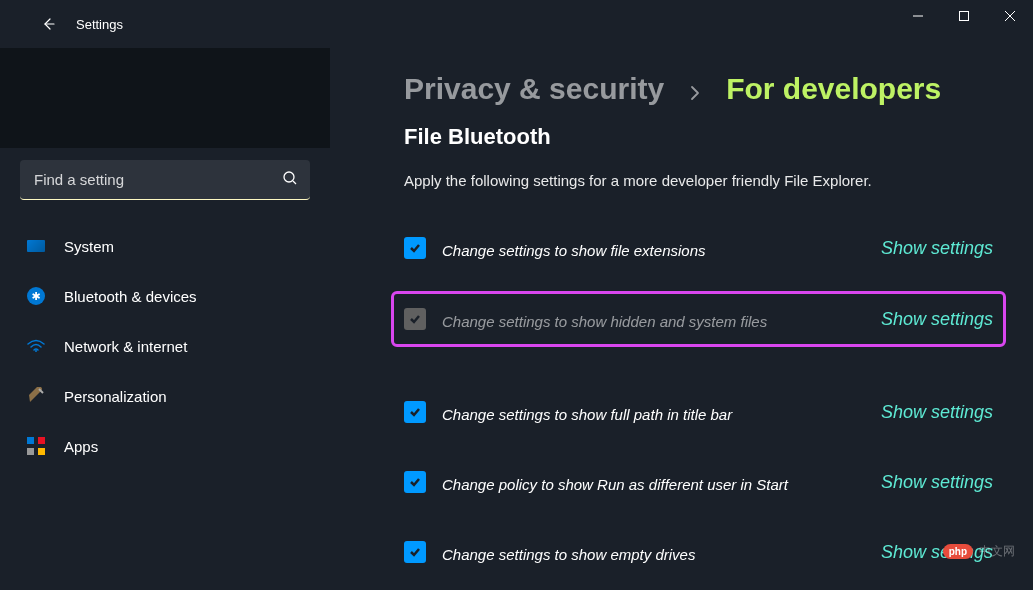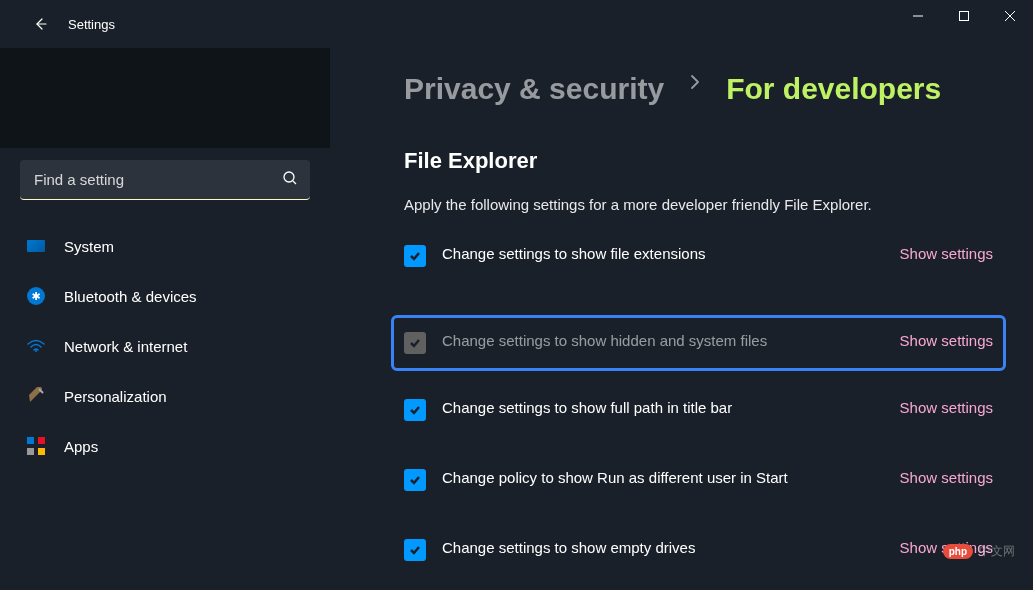--- a/index.html
+++ b/index.html
@@ -1,19 +1,19 @@
 <!DOCTYPE html>
 <html><head>
 <meta charset="utf-8">
 <style>
 * { margin: 0; padding: 0; box-sizing: border-box; font-family: "Segoe UI", -apple-system, BlinkMacSystemFont, sans-serif; }
 body { background: #1a2029; color: #ffffff; width: 1033px; height: 590px; overflow: hidden; position: relative; }
 
 
-.titlebar { display: flex; align-items: center; height: 48px; padding: 0 0 0 20px; }
+.titlebar { display: flex; align-items: center; height: 48px; padding: 0 0 0 20px; margin-left: 8px; }
 .back-btn { width: 40px; height: 40px; display: flex; align-items: center; justify-content: center; cursor: pointer; color: #fff; }
 .title-text { font-size: 13px; margin-left: 8px; }
 .window-controls { position: absolute; top: 0; right: 0; display: flex; }
 .win-ctrl { width: 46px; height: 32px; display: flex; align-items: center; justify-content: center; cursor: pointer; color: #fff; }
 
 
 .content { display: flex; height: calc(100% - 48px); }
 .sidebar { width: 330px; padding: 0 0 0 0; display: flex; flex-direction: column; }
 .user-area { height: 100px; background: #0f1419; margin: 0; }
 .search-wrap { padding: 12px 20px 12px 20px; }
@@ -34,37 +34,37 @@
 .ico-apps { width:18px; height:18px; position:relative; }
 .ico-apps::before, .ico-apps::after { content:''; position:absolute; width:7px; height:7px; }
 .ico-apps::before { background:#0078d4; top:0; left:0; }
 .ico-apps::after { background:#e81123; top:0; right:0; box-shadow: -11px 11px 0 #999, 0 11px 0 #ffb900; }
 .ico-account { color: #4CAF50; }
 .ico-time { width:18px; height:18px; border-radius:50%; background: linear-gradient(135deg, #0078d4, #fff); position:relative; }
 .ico-time::after { content:''; position:absolute; width:4px; height:4px; background:#ff6b00; border-radius:50%; right:0; top:6px; }
 
 
 .main { flex: 1; padding: 24px 40px 0 74px; overflow-y: auto; }
-.breadcrumb { display: flex; align-items: flex-start; gap: 25px; margin-bottom: 42px; }
+.breadcrumb { display: flex; align-items: flex-end; gap: 25px; margin-bottom: 18px; }
 .crumb-parent { font-size: 30px; font-weight: 600; color: rgba(255,255,255,0.55); cursor: pointer; }
 .crumb-sep { font-size: 20px; color: rgba(255,255,255,0.55); }
 .crumb-current { font-size: 30px; font-weight: 600; color: #bef264; }
 
 .section-title { font-size: 22px; font-weight: 600; margin-bottom: 22px; }
 .section-desc { font-size: 15px; color: rgba(255,255,255,0.9); margin-bottom: 32px; }
 
-.setting-row { display: flex; align-items: flex-start; height: 38px; margin-bottom: 32px; }
-.setting-row.highlighted { border: 3px solid #3b82f6; border-radius: 6px; padding: 14px 10px; margin: 0 -13px 28px -13px; height: auto; }
+.setting-row { display: flex; align-items: flex-end; height: 38px; margin-bottom: 32px; font-style: italic; }
+.setting-row.highlighted { border: 3px solid #d946ef; border-radius: 6px; padding: 14px 10px; margin: 0 -13px 38px -13px; height: auto; }
 .checkbox { width: 22px; height: 22px; border-radius: 3px; display: flex; align-items: center; justify-content: center; margin-right: 16px; cursor: pointer; flex-shrink: 0; }
 .checkbox.on { background: #0099ff; }
 .checkbox.disabled { background: #606060; }
 .checkbox svg { stroke: #1a2029; stroke-width: 2.5; }
 .setting-label { font-size: 15px; flex: 1; color: #fff; }
 .setting-label.disabled { color: rgba(255,255,255,0.55); }
-.link { color: #f9a8d4; font-size: 15px; cursor: pointer; }
+.link { color: #5eead4; font-size: 18px; cursor: pointer; }
 
 
 .watermark { position: absolute; right: 18px; bottom: 30px; font-size: 12px; color: rgba(255,255,255,0.35); display:flex; align-items:center; gap:6px; }
 .watermark-badge { background: #e74c3c; color: #fff; font-size: 10px; font-weight: bold; padding: 2px 6px; border-radius: 9px; }
 </style>
 </head>
 <body>
 
 <div class="titlebar">
   <div class="back-btn">
@@ -152,21 +152,21 @@
     <div class="breadcrumb">
       <span class="crumb-parent">Privacy &amp; security</span>
       <span class="crumb-sep">
         <svg width="12" height="16" viewBox="0 0 12 16" fill="none">
             <path d="M3 2 L9 8 L3 14" stroke="currentColor" stroke-width="1.8" stroke-linecap="round" stroke-linejoin="round"></path>
           </svg>
       </span>
       <span class="crumb-current">For developers</span>
     </div>
 
-    <h2 class="section-title">File Explorer</h2>
+    <h2 class="section-title">File Bluetooth</h2>
     <p class="section-desc">Apply the following settings for a more developer friendly File Explorer.</p>
 
     <div class="setting-row">
       <div class="checkbox on">
         <svg width="14" height="14" viewBox="0 0 14 14" fill="none">
             <path d="M3 7 L6 10 L11 4"></path>
           </svg>
       </div>
       <span class="setting-label">Change settings to show file extensions</span>
       <span class="link">Show settings</span>

